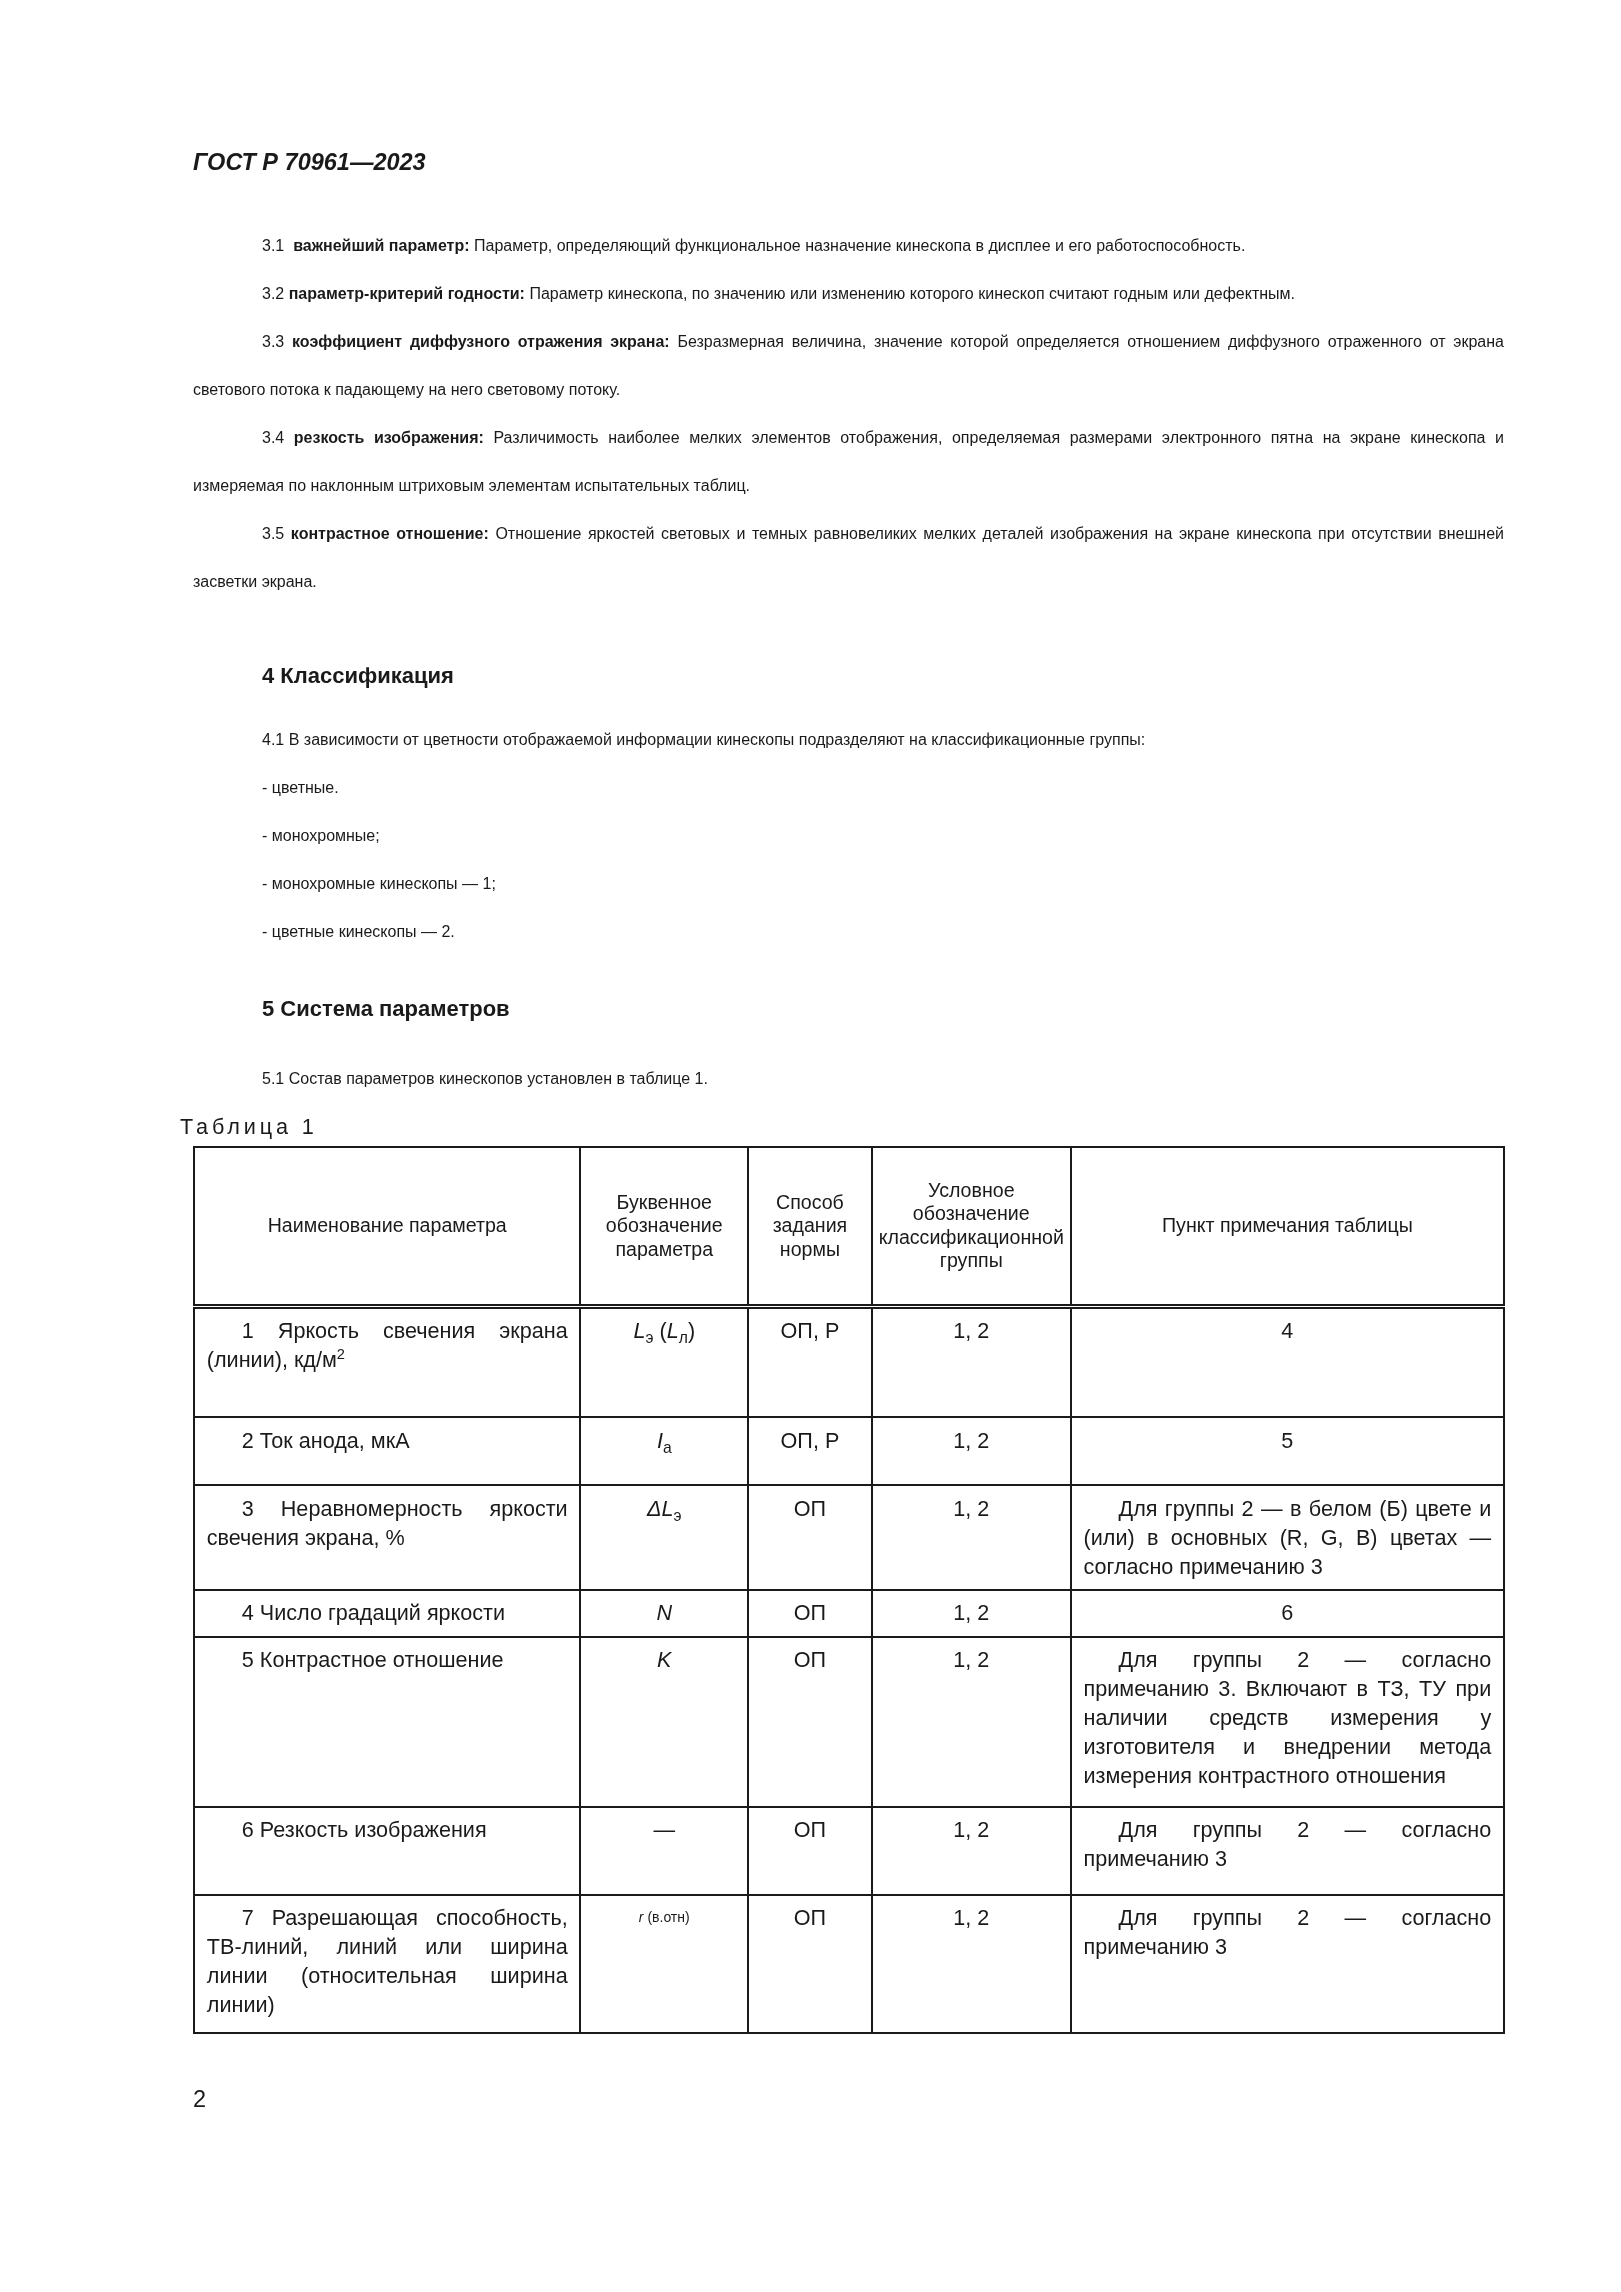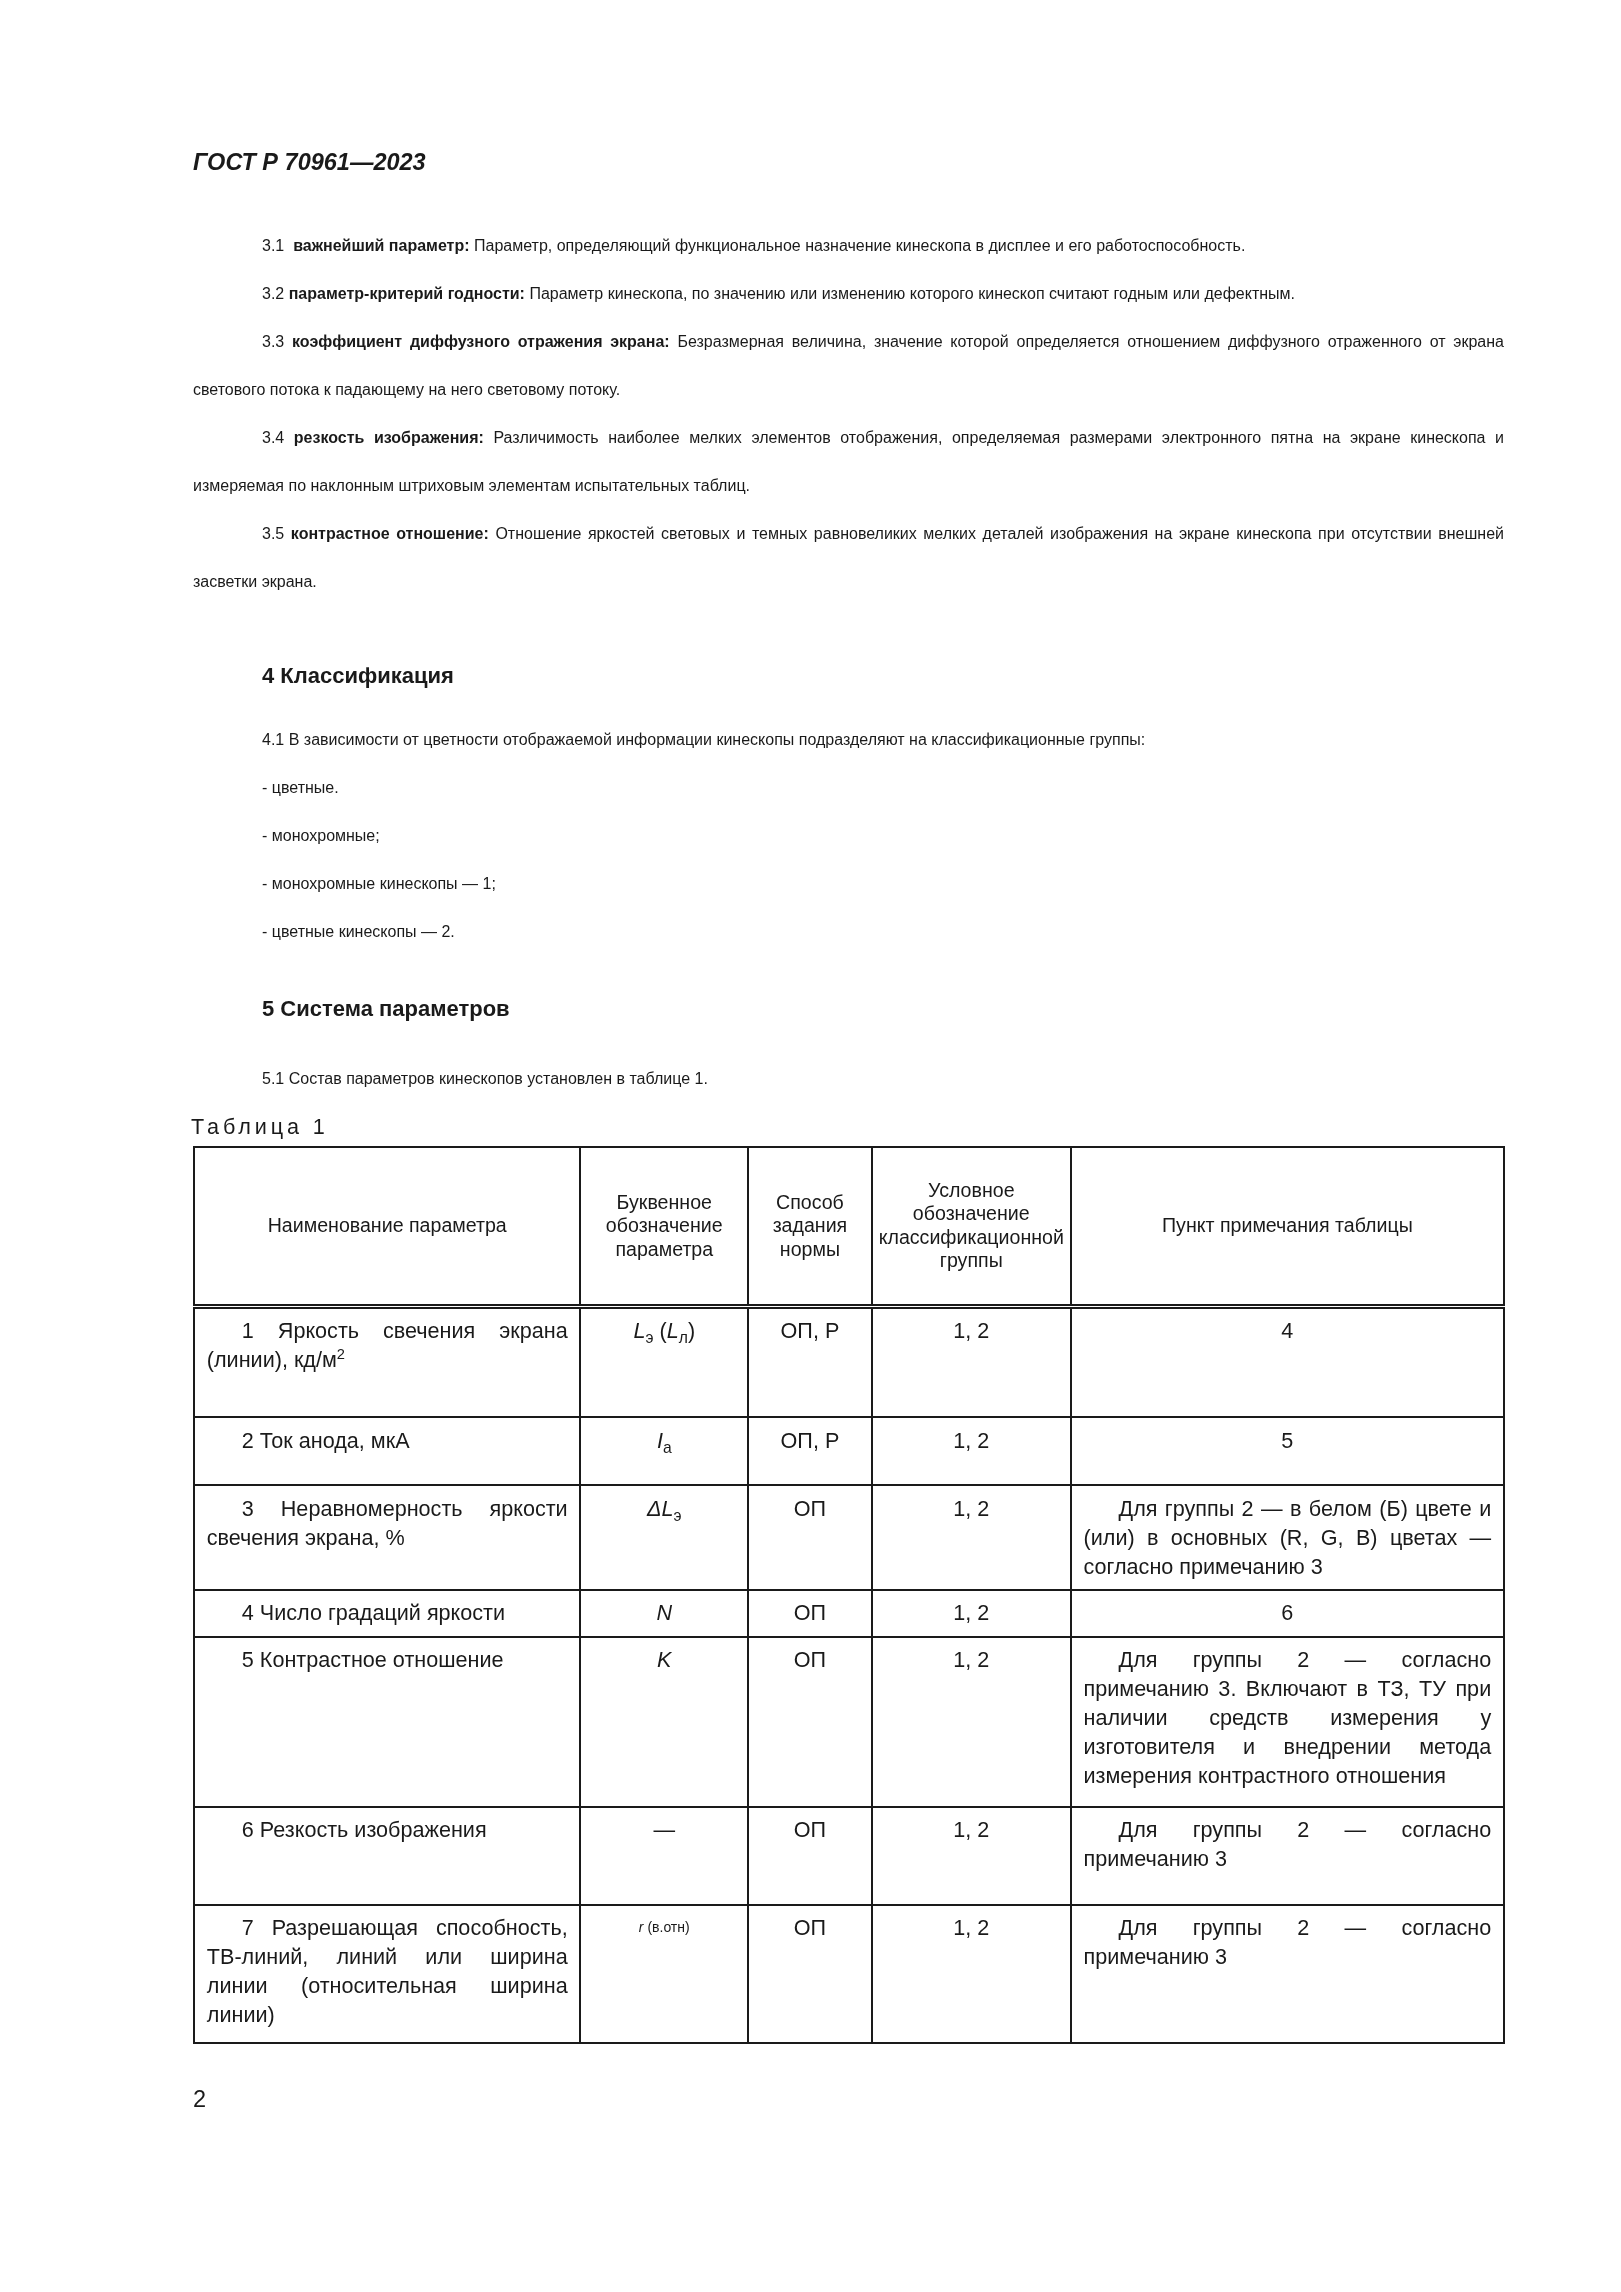--- a/index.html
+++ b/index.html
@@ -10,21 +10,21 @@
                text-align: justify; }
   .body-text p { margin: 0; text-indent: 69px; }
   .body-text b { font-weight: bold; }
   .defs { top: 222px; }
   .h { position: absolute; left: 262px; font-size: 22px; font-weight: bold; }
   .h4 { top: 663px; }
   .h5 { top: 996px; }
   .sec4 { top: 716px; }
   .sec4 .li { text-indent: 69px; }
   .sec5 { top: 1055px; }
-  .caption { position: absolute; left: 191px; top: 1114px; font-size: 21.6px; letter-spacing: 3.9px; }
+  .caption { position: absolute; left: 180px; top: 1114px; font-size: 21.6px; letter-spacing: 3.9px; }
   table.t1 { position: absolute; left: 193px; top: 1146px; width: 1312px; border-collapse: collapse;
              font-size: 21.6px; line-height: 29px; }
   table.t1 td, table.t1 th { border: 2px solid #1a1a1a; vertical-align: top; padding: 7.8px 11.8px 7.8px 11.8px; }
   table.t1 th { font-weight: normal; vertical-align: middle; text-align: center; font-size: 19.6px; line-height: 23.5px;
                 padding: 7.8px 5.9px; }
   table.t1 thead tr { height: 159px; }
   table.t1 thead th { border-bottom: 5.9px double #1a1a1a; }
   table.t1 td.c1 { text-align: justify; text-indent: 35px; }
   table.t1 td.c2, table.t1 td.c3, table.t1 td.c4 { text-align: center; }
   table.t1 td.c5 { text-align: justify; }
@@ -111,21 +111,21 @@
       <td class="c4">1, 2</td>
       <td class="c5 center">6</td>
     </tr>
     <tr style="height:170px">
       <td class="c1">5 Контрастное отношение</td>
       <td class="c2"><span class="sym">K</span></td>
       <td class="c3">ОП</td>
       <td class="c4">1, 2</td>
       <td class="c5 ind">Для группы 2 — согласно примечанию 3. Включают в ТЗ, ТУ при наличии средств измерения у изготовителя и внедрении метода измерения контрастного отношения</td>
     </tr>
-    <tr style="height:98px">
+    <tr style="height:88px">
       <td class="c1">6 Резкость изображения</td>
       <td class="c2">—</td>
       <td class="c3">ОП</td>
       <td class="c4">1, 2</td>
       <td class="c5 ind">Для группы 2 — согласно примечанию 3</td>
     </tr>
     <tr style="height:138px">
       <td class="c1">7 Разрешающая способность, ТВ-линий, линий или ширина линии (относительная ширина линии)</td>
       <td class="c2 small"><span class="sym">r</span><span> (в.отн)</span></td>
       <td class="c3">ОП</td>

